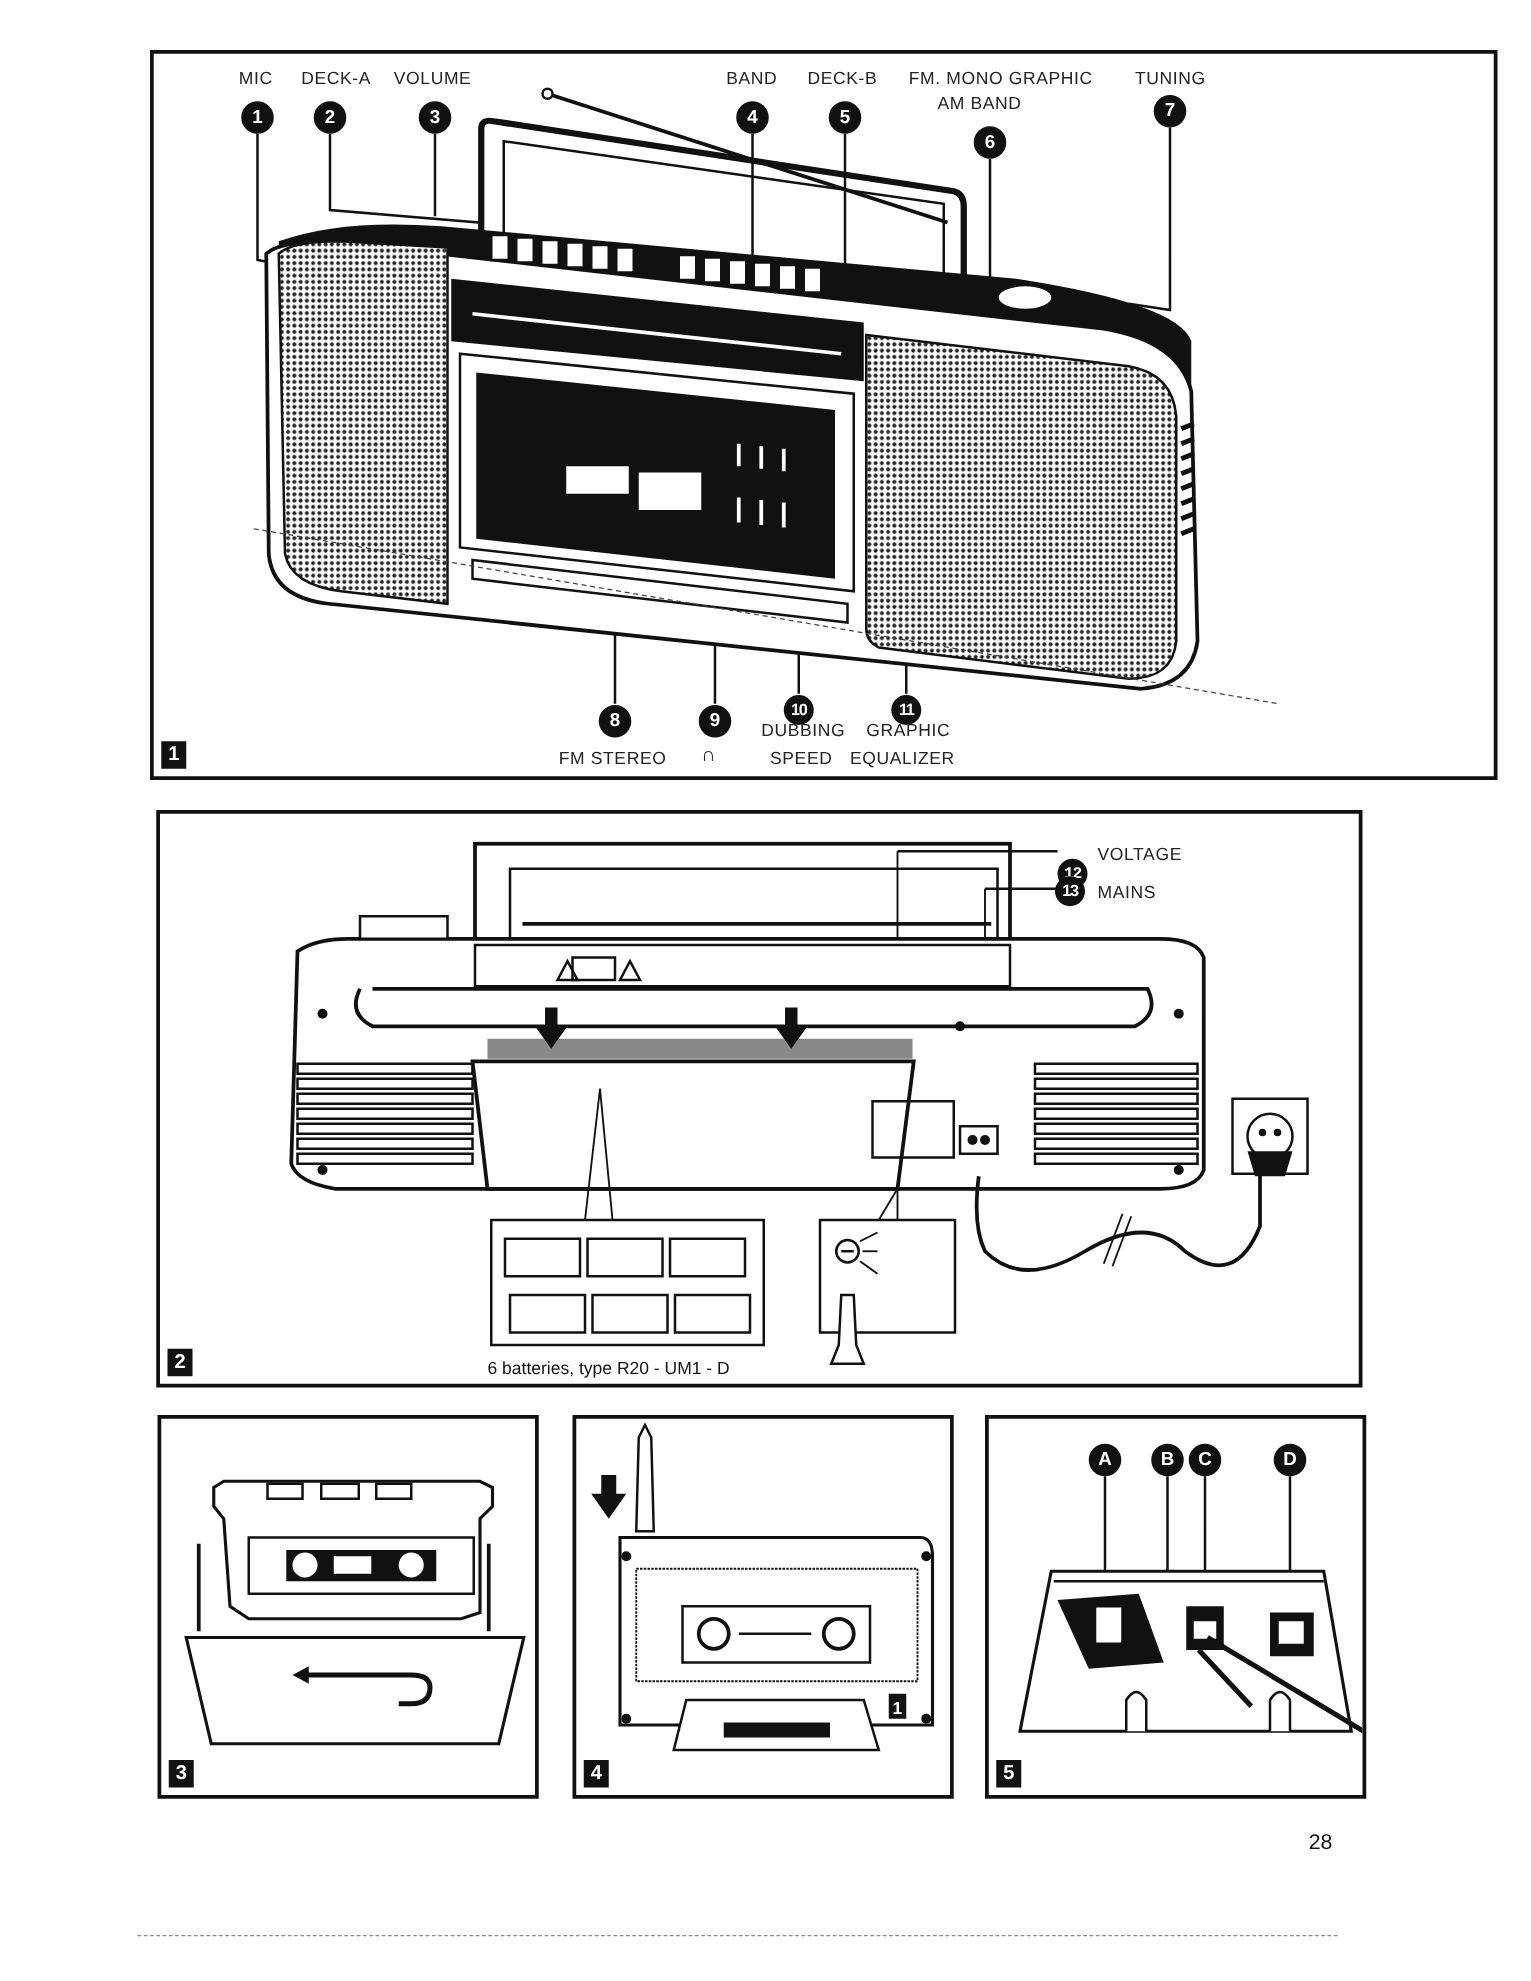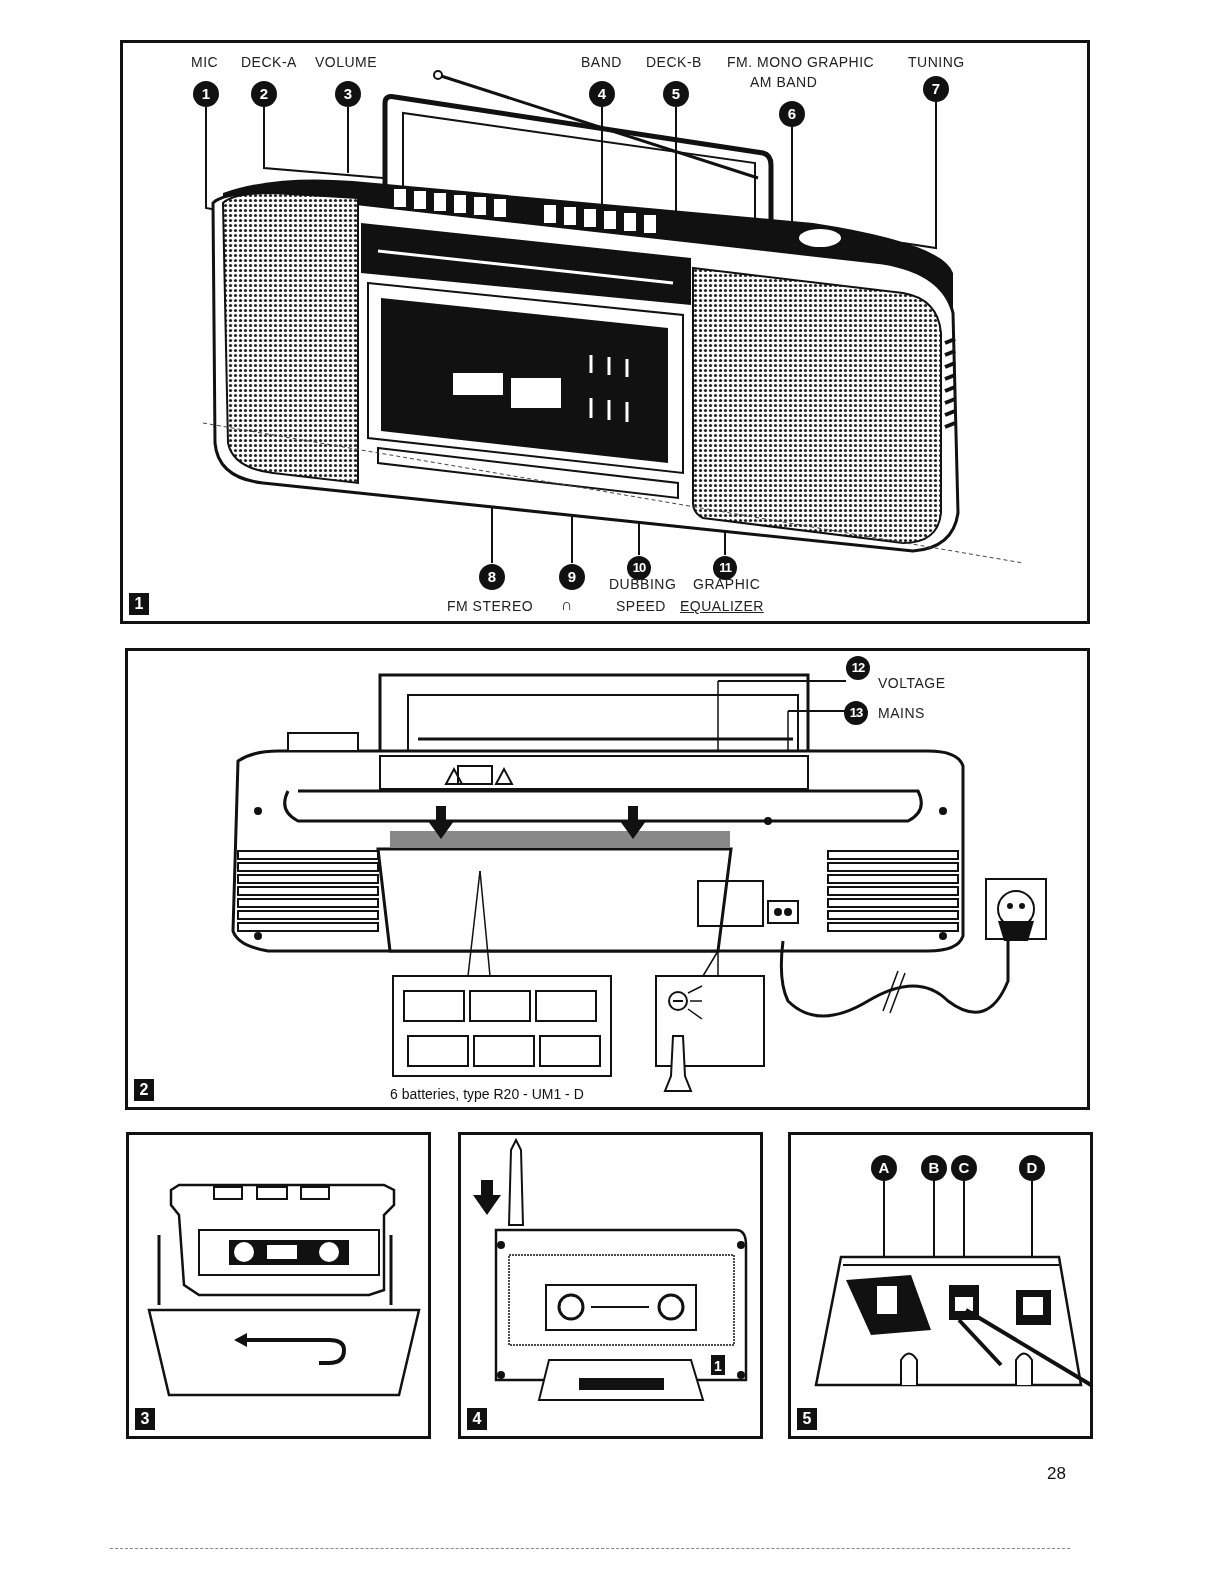--- a/index.html
+++ b/index.html
@@ -11,21 +11,21 @@
   .callout.sm { width:24px; height:24px; line-height:24px; font-size:13px; letter-spacing:-1px; }
   svg { position:absolute; left:0; top:0; }
   .page-number { position:absolute; left:1047px; top:1464px; font-size:17px; font-weight:normal; }
   .volt { position:absolute; font-size:14px; }
   .caption { position:absolute; font-size:14px; }
   .footer-noise { position:absolute; left:110px; top:1548px; width:960px; border-top:1px dashed #888; }
 </style>
 </head>
 <body>
 
-<div class="panel" style="left:120px;top:40px;width:970px;height:584px;">
+<div class="panel" style="left:120px;top:40px;width:1078px;height:584px;">
 
   <span class="lbl" style="left:68px;top:11px;">MIC</span>
   <span class="lbl" style="left:118px;top:11px;">DECK-A</span>
   <span class="lbl" style="left:192px;top:11px;">VOLUME</span>
   <span class="lbl" style="left:458px;top:11px;">BAND</span>
   <span class="lbl" style="left:523px;top:11px;">DECK-B</span>
   <span class="lbl" style="left:604px;top:11px;">FM. MONO GRAPHIC</span>
   <span class="lbl" style="left:627px;top:31px;">AM BAND</span>
   <span class="lbl" style="left:785px;top:11px;">TUNING</span>
 
@@ -39,21 +39,21 @@
 
   <div class="callout" style="left:356px;top:521px;">8</div>
   <div class="callout" style="left:436px;top:521px;">9</div>
   <div class="callout sm" style="left:504px;top:513px;">10</div>
   <div class="callout sm" style="left:590px;top:513px;">11</div>
   <span class="lbl" style="left:324px;top:555px;">FM STEREO</span>
   <span class="lbl" style="left:438px;top:553px;font-size:16px;">∩</span>
   <span class="lbl" style="left:486px;top:533px;">DUBBING</span>
   <span class="lbl" style="left:493px;top:555px;">SPEED</span>
   <span class="lbl" style="left:570px;top:533px;">GRAPHIC</span>
-  <span class="lbl" style="left:557px;top:555px;text-decoration:underline;">EQUALIZER</span>
+  <span class="lbl" style="left:557px;top:555px;">EQUALIZER</span>
 
   <svg width="964" height="578" viewBox="0 0 964 578">
     <defs>
       <pattern id="grille" width="5" height="5" patternUnits="userSpaceOnUse">
         <rect width="5" height="5" fill="#fff"></rect>
         <circle cx="2.5" cy="2.5" r="1.6" fill="#222"></circle>
       </pattern>
     </defs>
 
     <g stroke="#111" stroke-width="2" fill="none">
@@ -131,21 +131,21 @@
 
     <path d="M255,405 L555,440 L555,455 L255,420 Z" fill="#fff" stroke="#111" stroke-width="2"></path>
 
     <line x1="80" y1="380" x2="900" y2="520" stroke="#444" stroke-width="1" stroke-dasharray="4,3"></line>
   </svg>
 
   <div class="fig-num">1</div>
 </div>
 
 <div class="panel" style="left:125px;top:648px;width:965px;height:462px;">
-  <div class="callout sm" style="left:718px;top:5px;">12</div>
+  <div class="callout sm" style="left:718px;top:36px;font-family:Liberation Mono, monospace;">12</div>
   <span class="lbl" style="left:750px;top:24px;">VOLTAGE</span>
   <div class="callout sm" style="left:716px;top:50px;">13</div>
   <span class="lbl" style="left:750px;top:54px;">MAINS</span>
 
   <span class="volt" style="left:578px;top:326px;">120 V</span>
   <span class="volt" style="left:578px;top:344px;">220 V</span>
   <span class="volt" style="left:578px;top:362px;">240 V</span>
   <span class="caption" style="left:262px;top:435px;">6 batteries, type R20 - UM1 - D</span>
 
   <svg width="959" height="456" viewBox="0 0 959 456">

